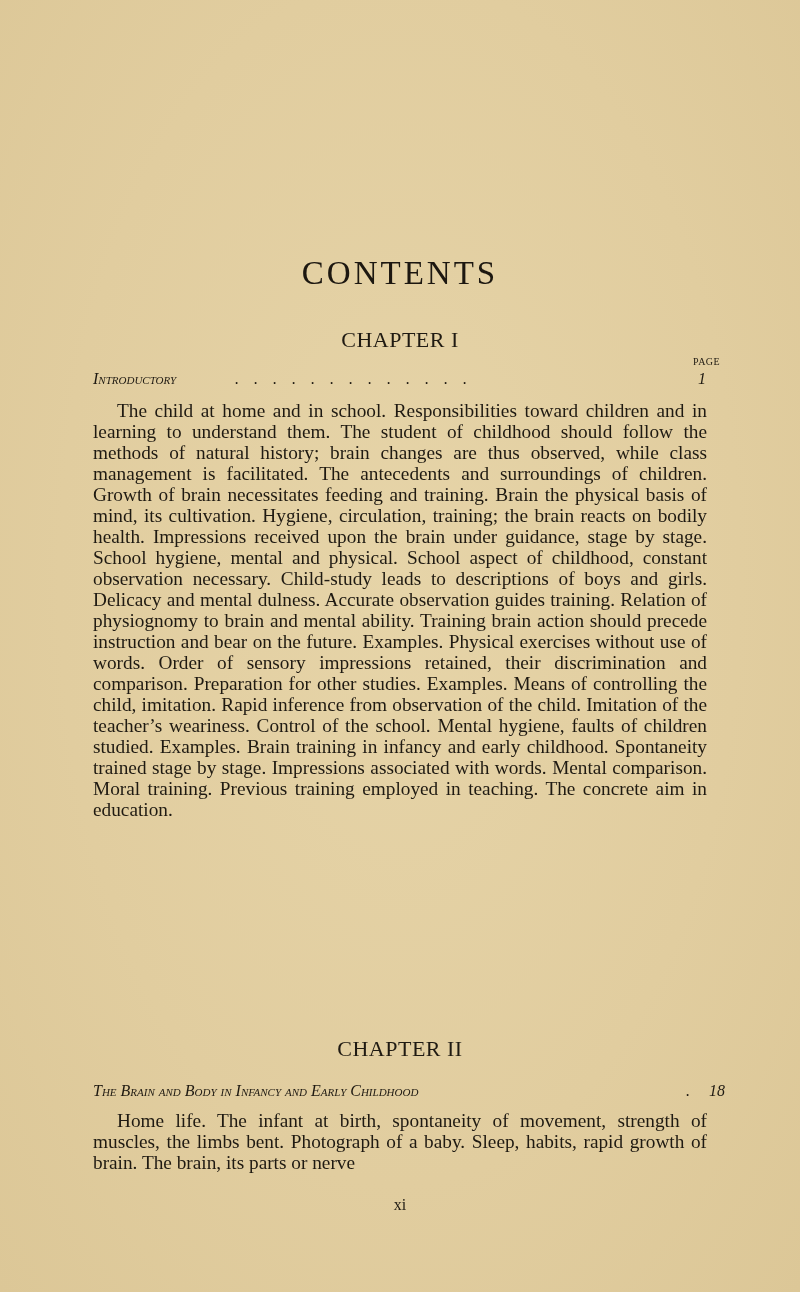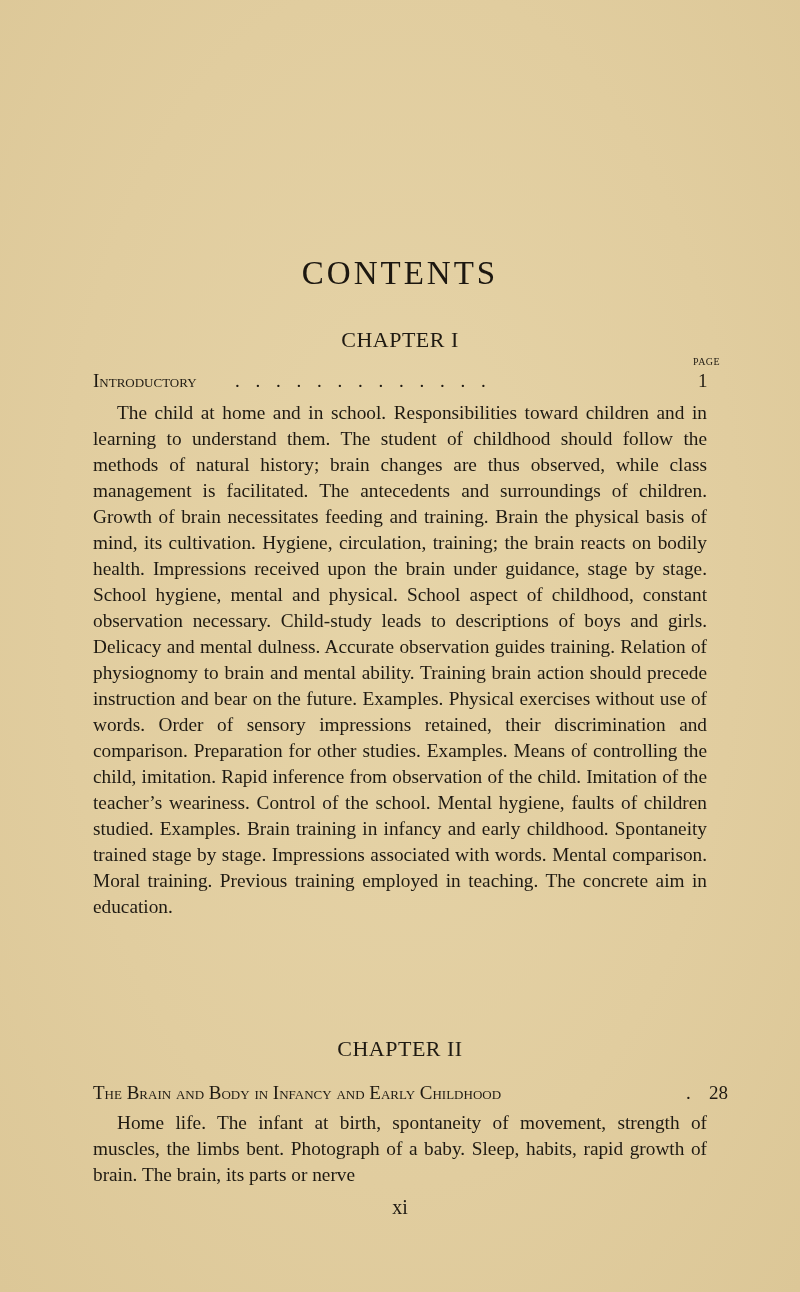--- a/index.html
+++ b/index.html
@@ -45,55 +45,56 @@
       left: 693px;
       top: 356px;
       font-size: 10px;
       font-weight: normal;
       letter-spacing: 0.5px;
     }
     .entry-line {
       position: absolute;
       left: 93px;
       width: 620px;
-      font-size: 19px;
+      font-size: 16px;
       font-variant: small-caps;
       white-space: nowrap;
+      font-style: italic;
     }
     .entry-line .title {
       display: inline-block;
     }
     .leaders {
       position: absolute;
       top: 0;
       font-variant: normal;
       letter-spacing: 0;
     }
     .pagenum {
       position: absolute;
       top: 0;
       font-variant: normal;
     }
     .summary {
       position: absolute;
       left: 93px;
       width: 614px;
       font-size: 19.3px;
-      line-height: 26px;
+      line-height: 21px;
       text-align: justify;
       text-indent: 24px;
       margin: 0;
     }
     .folio {
       position: absolute;
       top: 1196px;
       left: 0;
       width: 800px;
       text-align: center;
-      font-size: 20px;
+      font-size: 16px;
     }
   </style>
 </head>
 <body>
 
 <div class="page">
 
   <div class="contents-title">CONTENTS</div>
 
   <div class="chapter-heading" style="top:327px;">CHAPTER I</div>
@@ -106,20 +107,20 @@
     <span class="pagenum" style="left:605px;">1</span>
   </div>
 
   <p class="summary" style="top:400px;">The child at home and in school. Responsibilities toward children and in learning to understand them. The student of childhood should follow the methods of natural history; brain changes are thus observed, while class management is facilitated. The antecedents and surroundings of children. Growth of brain necessitates feeding and training. Brain the physical basis of mind, its cultivation. Hygiene, circulation, training; the brain reacts on bodily health. Impressions received upon the brain under guidance, stage by stage. School hygiene, mental and physical. School aspect of childhood, constant observation necessary. Child-study leads to descriptions of boys and girls. Delicacy and mental dulness. Accurate observation guides training. Relation of physiognomy to brain and mental ability. Training brain action should precede instruction and bear on the future. Examples. Physical exercises without use of words. Order of sensory impressions retained, their discrimination and comparison. Preparation for other studies. Examples. Means of controlling the child, imitation. Rapid inference from observation of the child. Imitation of the teacher’s weariness. Control of the school. Mental hygiene, faults of children studied. Examples. Brain training in infancy and early childhood. Spontaneity trained stage by stage. Impressions associated with words. Mental comparison. Moral training. Previous training employed in teaching. The concrete aim in education.</p>
 
   <div class="chapter-heading" style="top:1036px;">CHAPTER II</div>
 
   <div class="entry-line" style="top:1082px; left:93px; width:640px;">
     <span class="title">The Brain and Body in Infancy and Early Childhood</span>
     <span class="leaders" style="left:593px;">.</span>
-    <span class="pagenum" style="left:616px;">28</span>
+    <span class="pagenum" style="left:616px;">18</span>
   </div>
 
   <p class="summary" style="top:1110px;">Home life. The infant at birth, spontaneity of movement, strength of muscles, the limbs bent. Photograph of a baby. Sleep, habits, rapid growth of brain. The brain, its parts or nerve</p>
 
   <div class="folio">xi</div>
 
 </div>
 
 </body></html>

